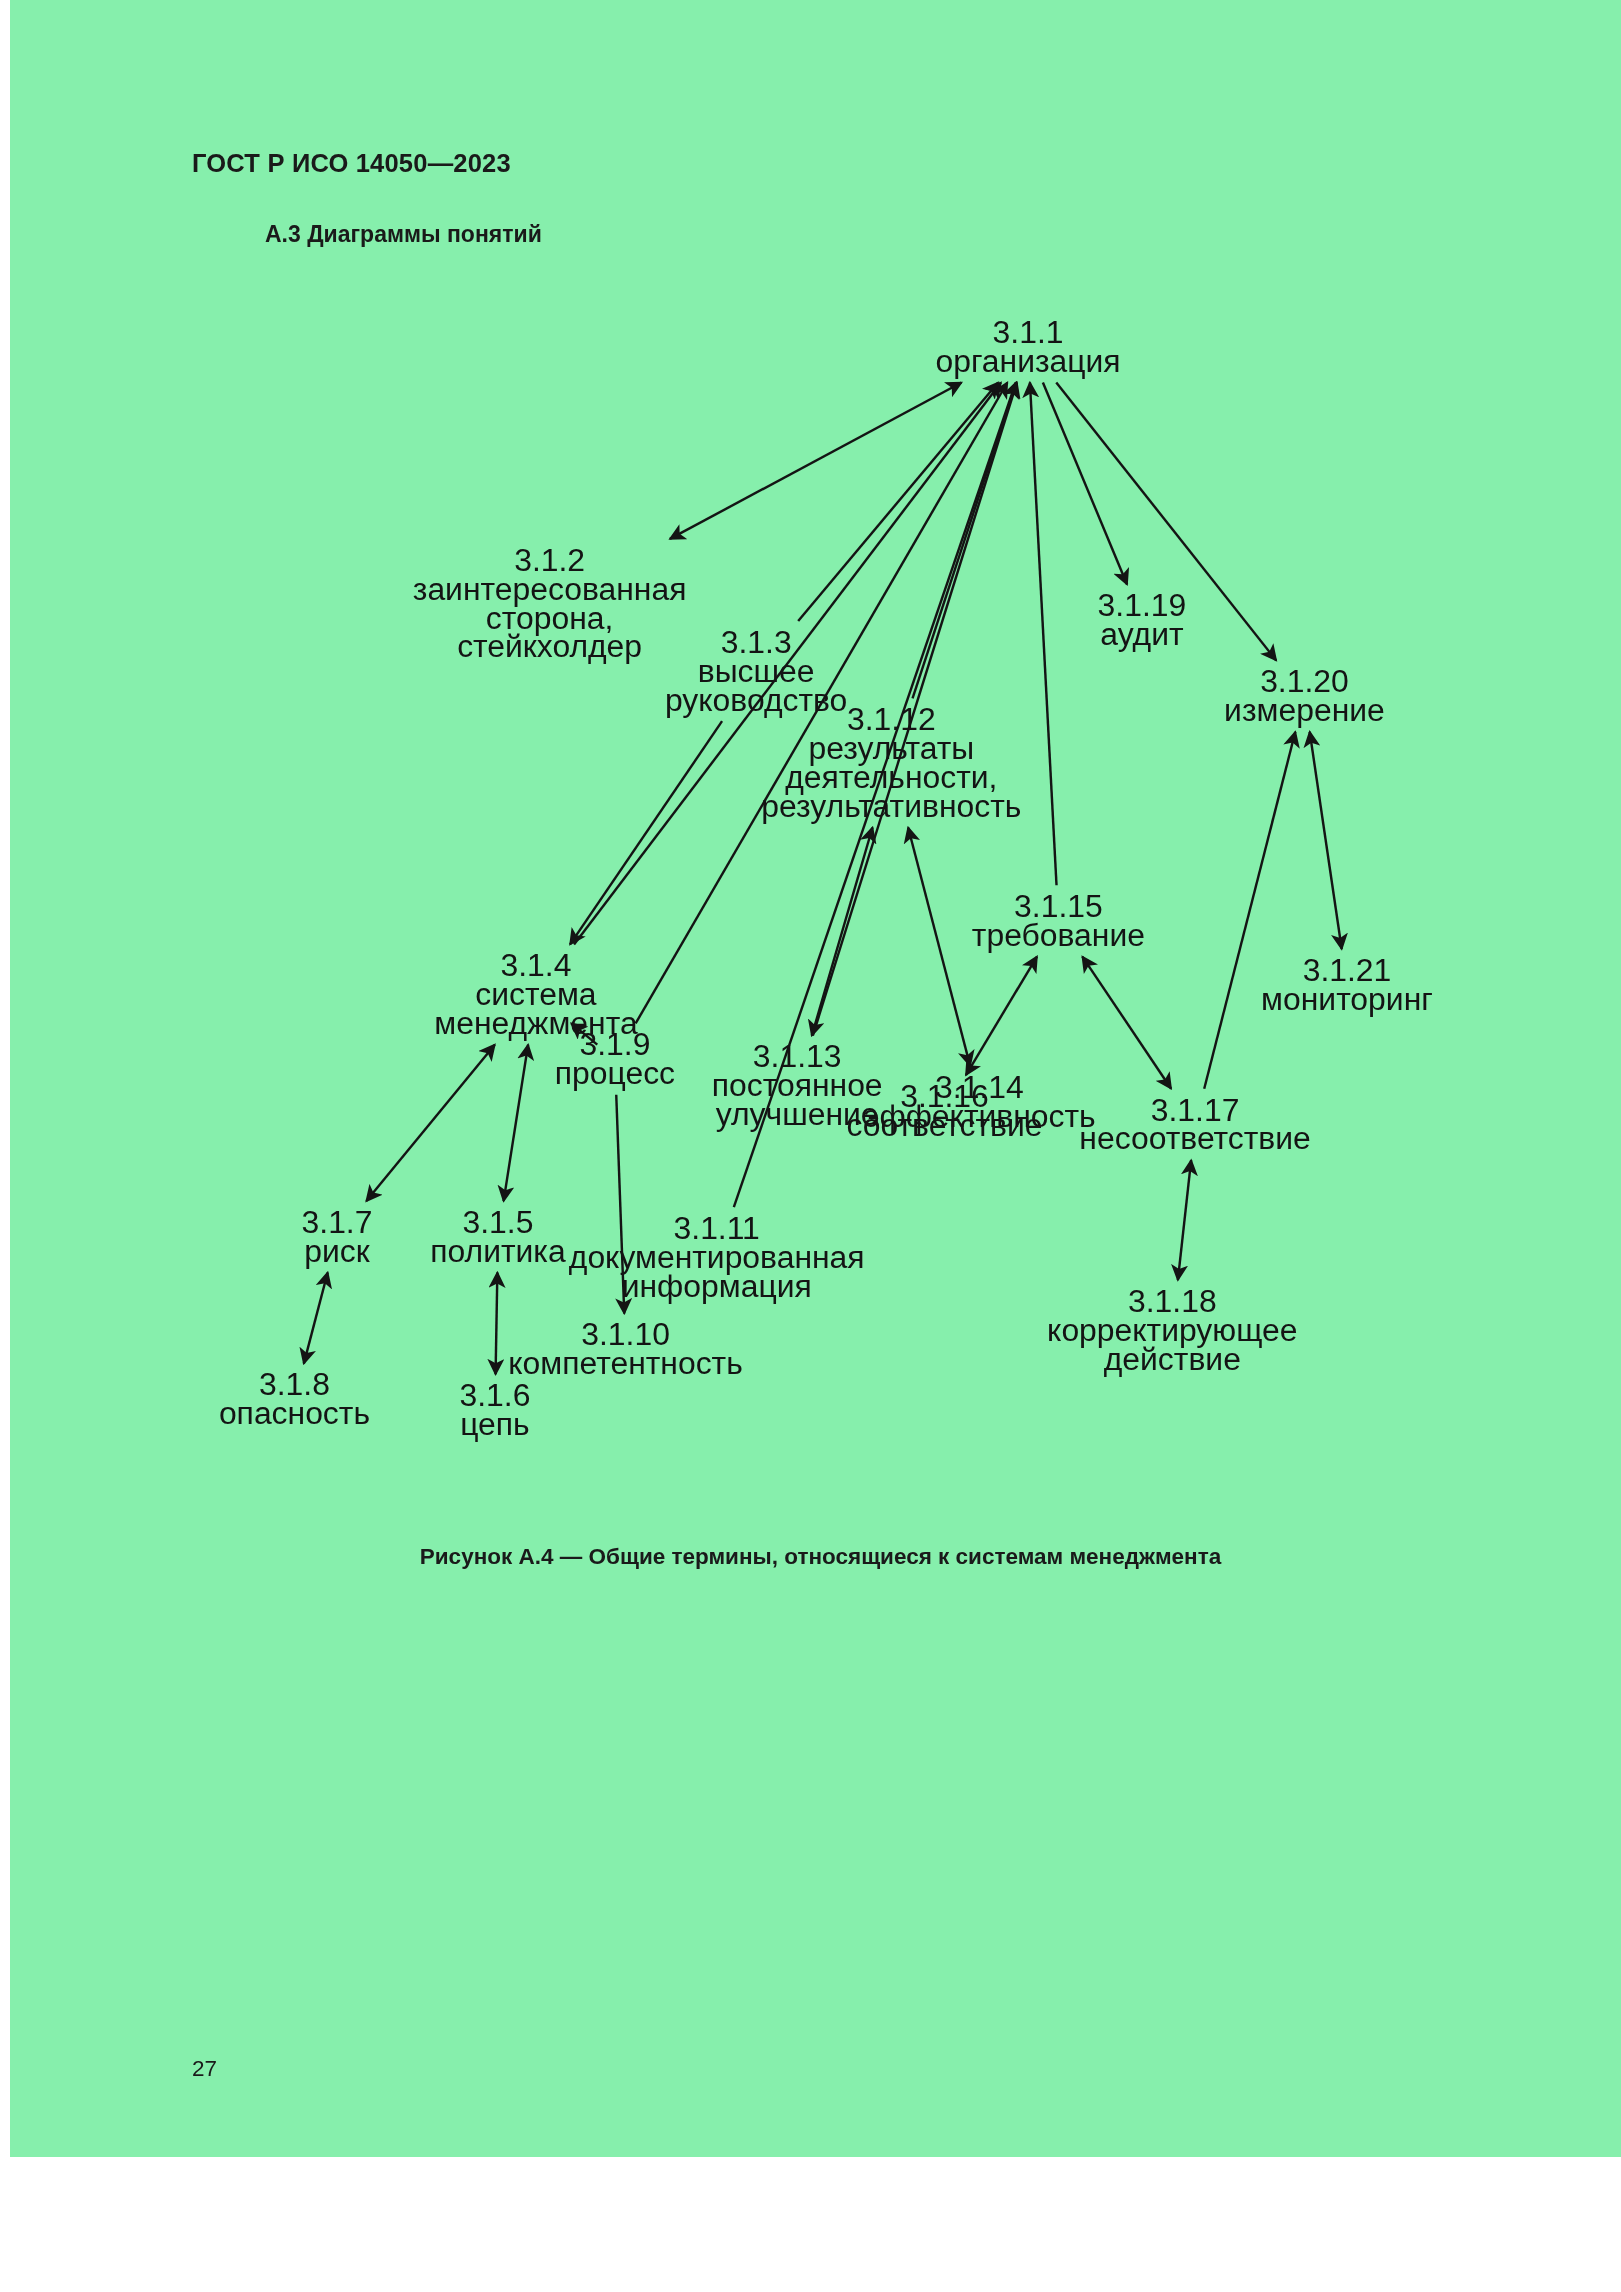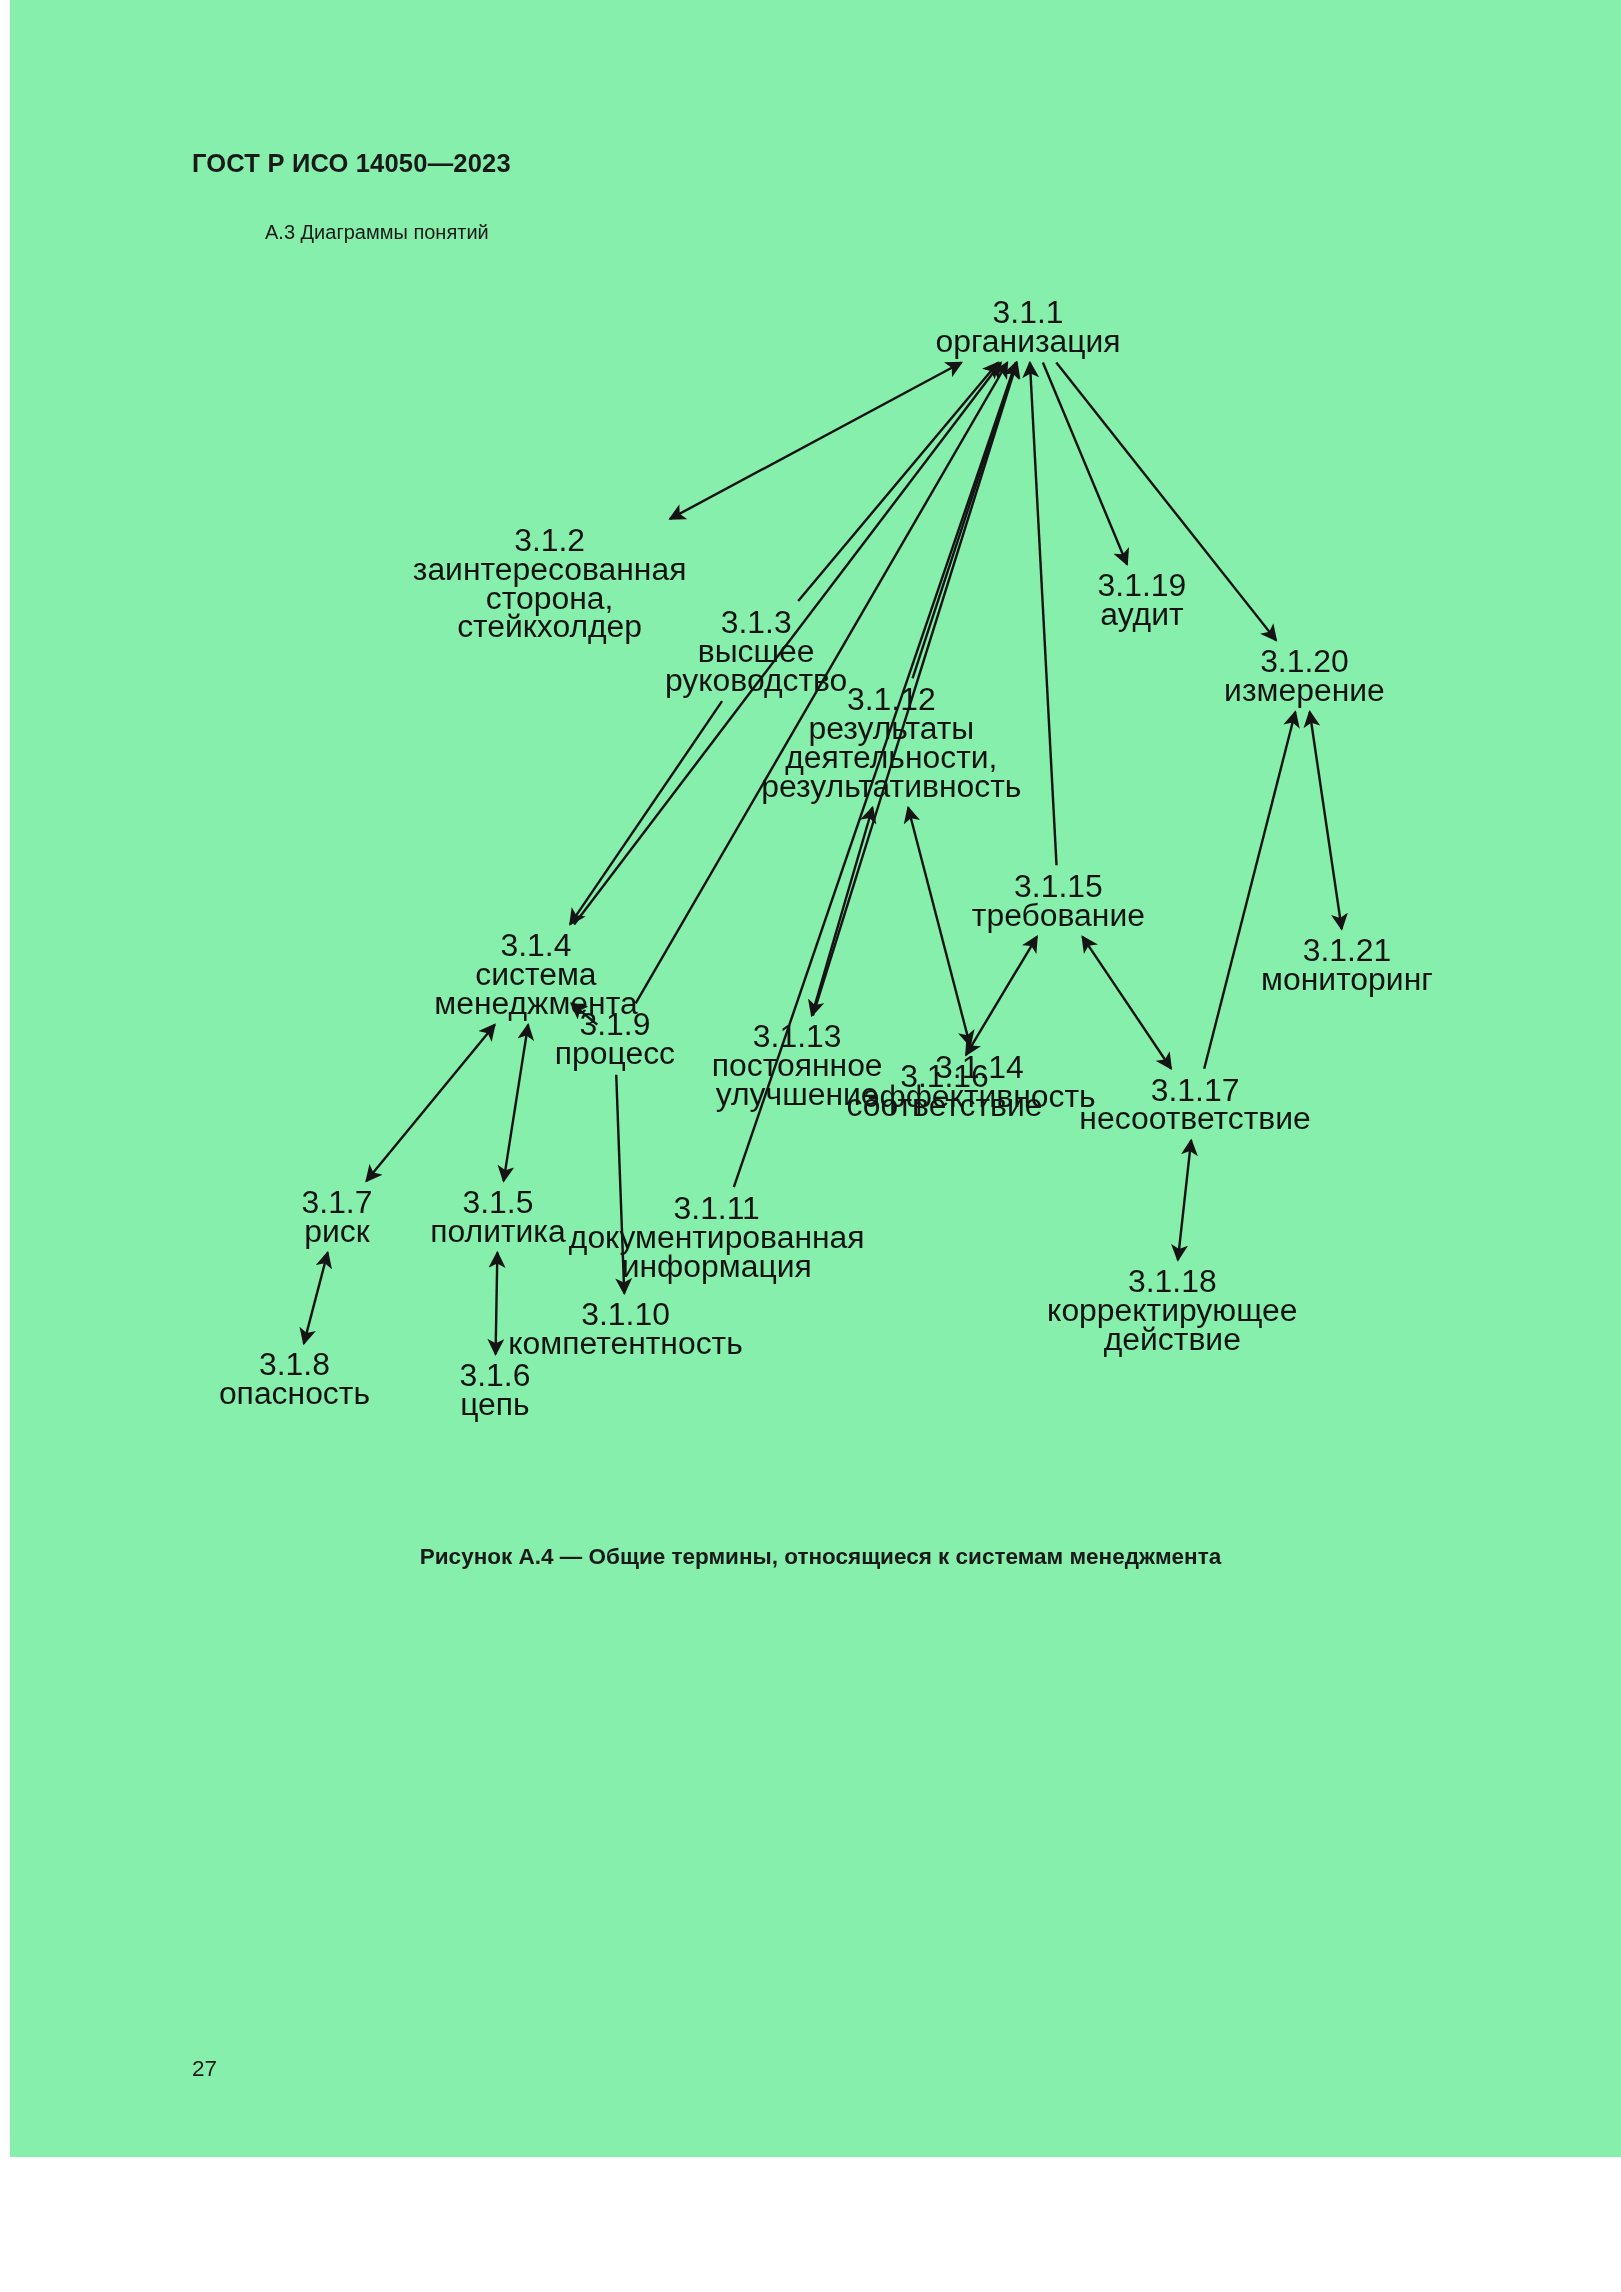--- a/index.html
+++ b/index.html
@@ -27,38 +27,38 @@
     top: 149px;
     font-size: 25.5px;
     font-weight: bold;
     letter-spacing: 0.2px;
     white-space: nowrap;
   }
   .section-heading {
     position: absolute;
     left: 255px;
     top: 221px;
-    font-size: 20px;
-    font-weight: normal;
+    font-size: 23px;
+    font-weight: bold;
     white-space: nowrap;
   }
   .body-paragraph {
     position: absolute;
     left: 182px;
     top: 260px;
     width: 1264px;
     font-size: 22.5px;
     line-height: 33px;
     text-align: justify;
     text-indent: 57px;
   }
   .figure-wrap {
     position: absolute;
     left: 127px;
-    top: 323px;
+    top: 343px;
     width: 1372px;
     height: 1215px;
   }
   .figure-wrap svg {
     display: block;
     width: 100%;
     height: 100%;
     overflow: visible;
   }
   .node-num, .node-line {

